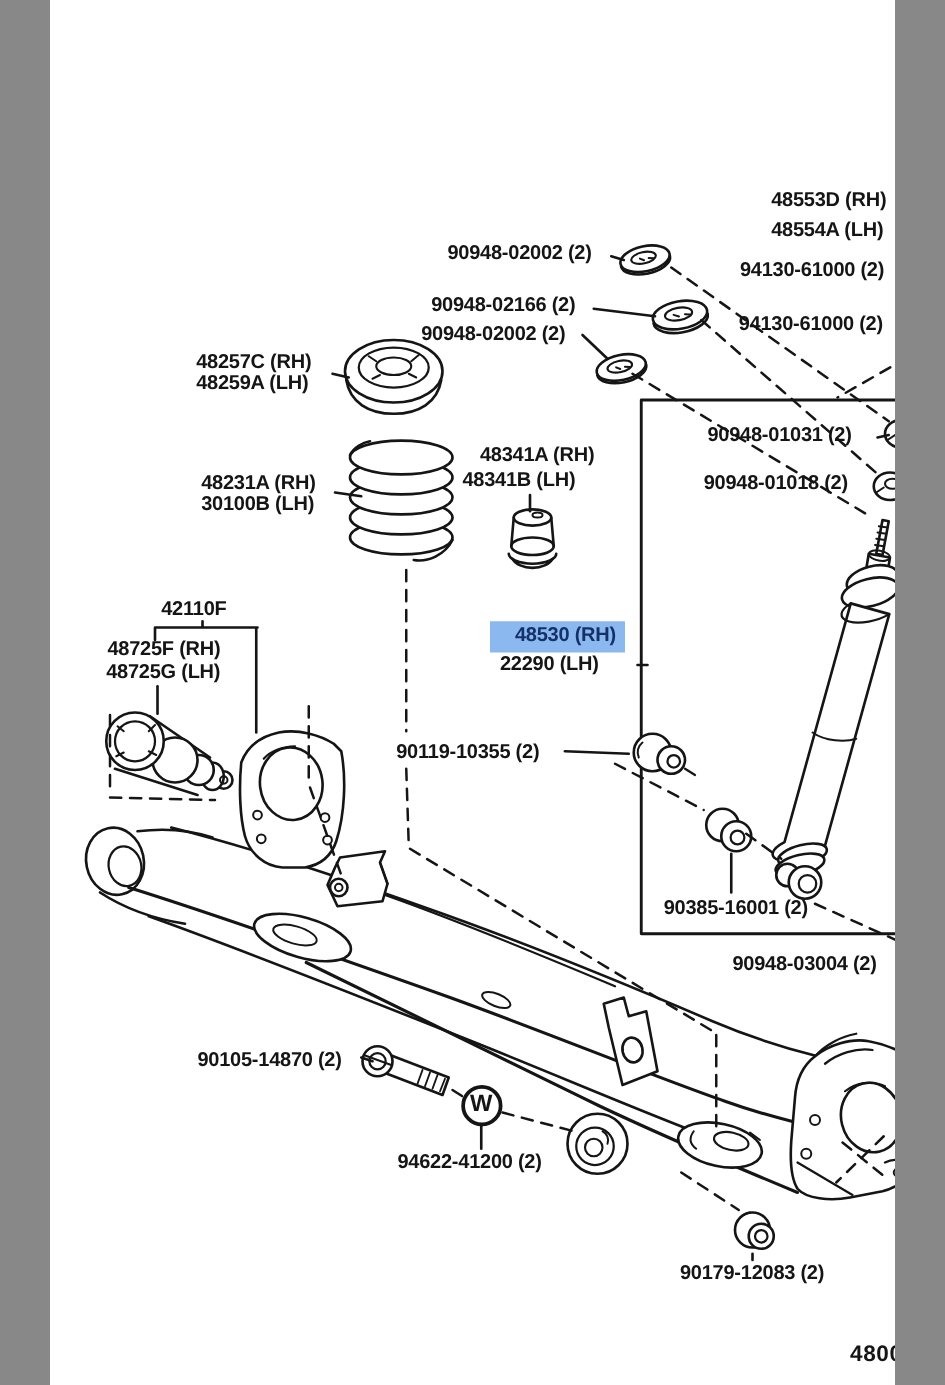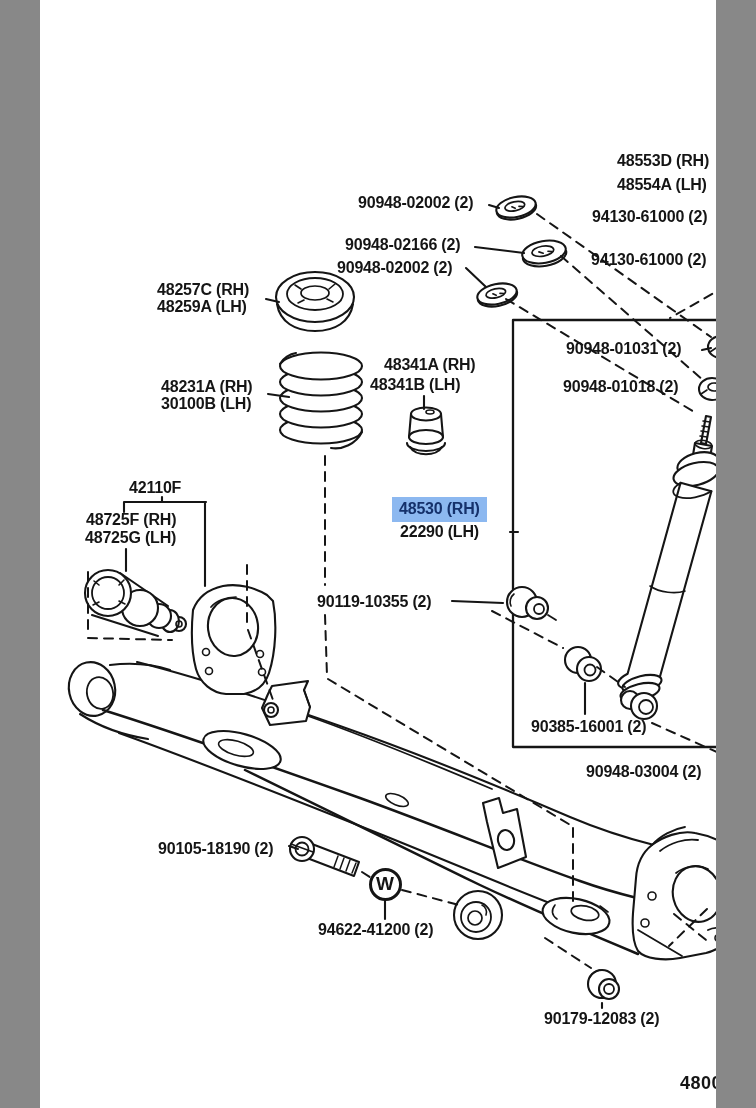--- a/index.html
+++ b/index.html
@@ -11,21 +11,21 @@
     margin:0 auto;overflow:hidden;
     font-family:"Liberation Sans", sans-serif;
   }
   #art{position:absolute;left:0;top:0;}
   .part-label{
     position:absolute;font-weight:700;font-size:16px;line-height:18px;
     letter-spacing:-0.2px;color:var(--ink);white-space:nowrap;
   }
   .part-label.hl{
     background:var(--highlight-bg);color:var(--highlight-text);
-    padding:3px 7px 4px 7px;
+    padding:3px 7px 4px 20px;
   }
   .circle-marker{
     position:absolute;border:2.5px solid var(--ink);border-radius:50%;
     display:flex;align-items:center;justify-content:center;
     font-weight:700;color:var(--ink);background:var(--paper);
     box-sizing:border-box;
   }
   .circle-marker.lg{border-width:3px;}
   #page-code{
     position:absolute;font-weight:700;font-size:18px;letter-spacing:0.5px;color:var(--ink);
@@ -289,21 +289,21 @@
       <div class="part-label" style="left: 89px; top: 479px;">42110F</div>
       <div class="part-label" style="left: 46px; top: 511px;">48725F (RH)</div>
       <div class="part-label" style="left: 45px; top: 529px;">48725G (LH)</div>
       <div class="part-label hl" style="left: 352px; top: 497px;">48530 (RH)</div>
       <div class="part-label" style="left: 360px; top: 523px;">22290 (LH)</div>
       <div class="part-label" style="left: 526px; top: 340px;">90948-01031 (2)</div>
       <div class="part-label" style="left: 523px; top: 378px;">90948-01018 (2)</div>
       <div class="part-label" style="left: 277px; top: 593px;">90119-10355 (2)</div>
       <div class="part-label" style="left: 491px; top: 718px;">90385-16001 (2)</div>
       <div class="part-label" style="left: 546px; top: 763px;">90948-03004 (2)</div>
-      <div class="part-label" style="left: 118px; top: 840px;">90105-18190 (2)</div>
+      <div class="part-label" style="left: 118px; top: 840px;">90105-14870 (2)</div>
       <div class="part-label" style="left: 278px; top: 921px;">94622-41200 (2)</div>
       <div class="part-label" style="left: 504px; top: 1010px;">90179-12083 (2)</div>
       <div class="circle-marker" style="left: 702px; top: 212px; height: 26px; width: 26px; font-size: 15px;">N</div>
       <div class="circle-marker" style="left: 698px; top: 250px; height: 26px; width: 26px; font-size: 15px;">N</div>
       <div class="circle-marker lg" style="left: 328.5px; top: 867.5px; height: 33px; width: 33px; font-size: 19px;">W</div>
     </div>
 
   <div id="page-code" style="left:640px;top:1073px;">480007-E</div>
 </div>
 

